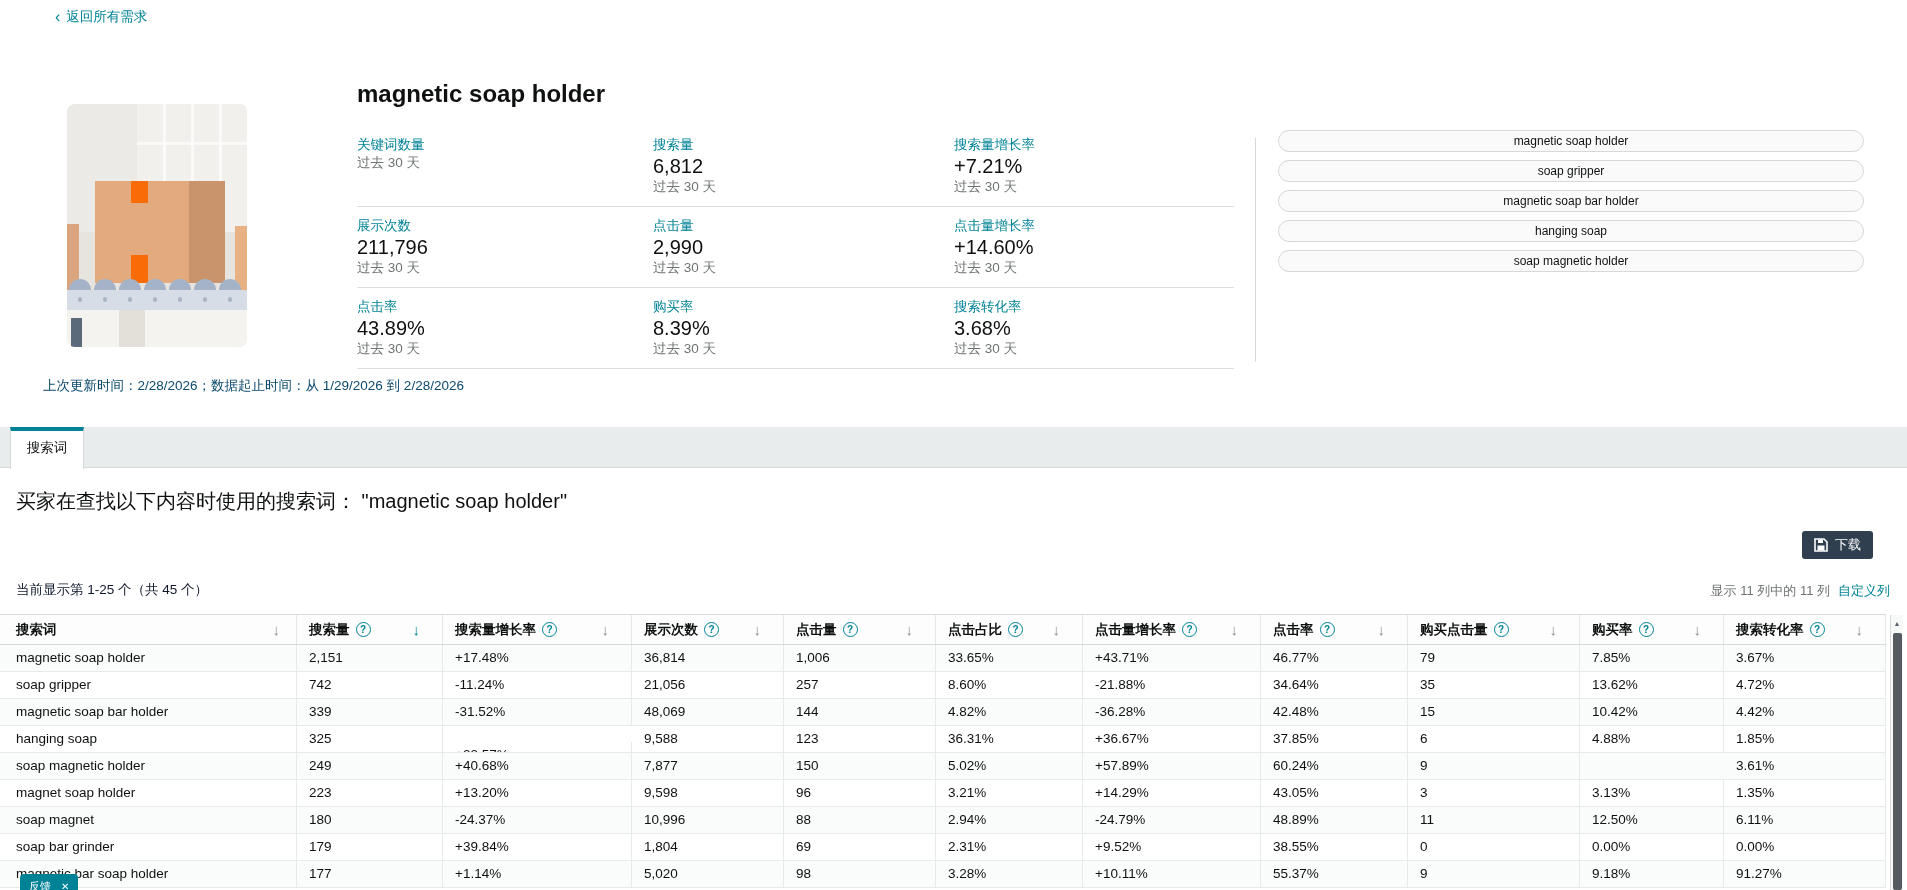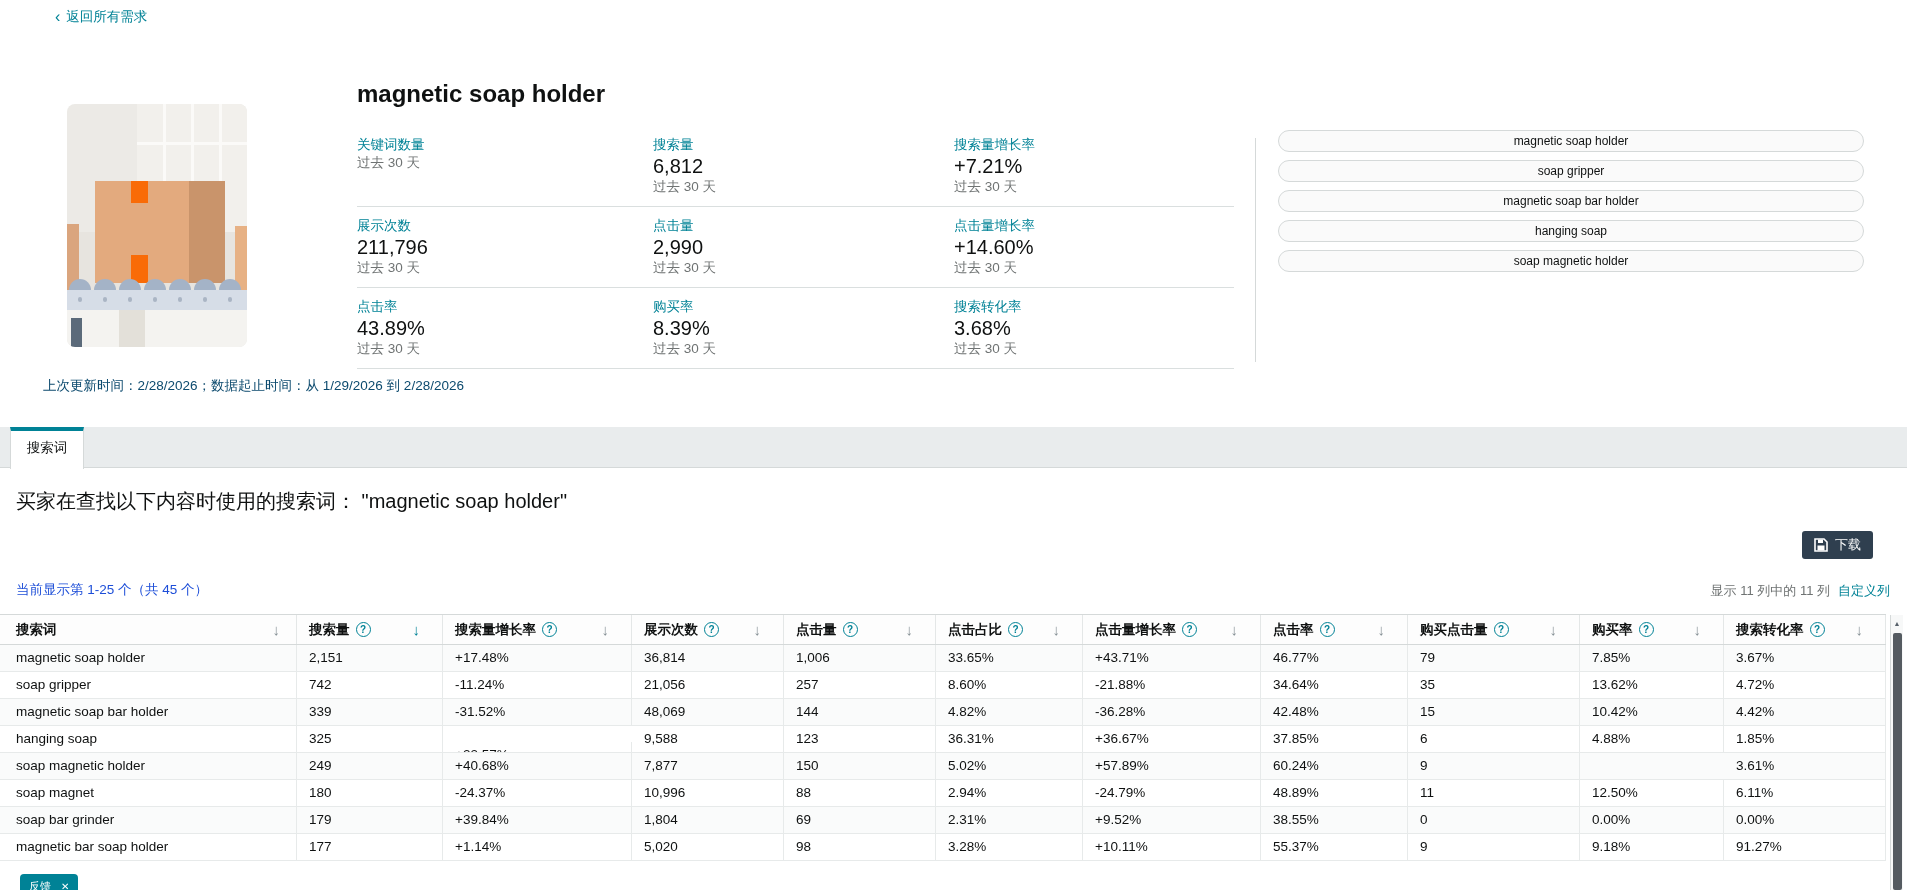--- a/index.html
+++ b/index.html
@@ -57,21 +57,21 @@
   .tab-active { position:absolute; left:10px; top:427px; width:74px; height:42px; background:#fff;
     border-top:4px solid #008296; border-left:1px solid #d5d9d9; border-right:1px solid #d5d9d9;
     z-index:2; text-align:center; line-height:34px; font-size:13.5px; color:#0f1111; cursor:pointer; }
 
   .section-heading { position:absolute; left:16px; top:488px; font-size:20px; color:#0f1111; }
 
   .download-btn { position:absolute; left:1802px; top:531px; height:28px; padding:0 12px;
     background:#2f3f4f; border:none; border-radius:3px; display:flex; align-items:center; gap:7px;
     color:#fff; font-size:13px; cursor:pointer; font-family:inherit; }
 
-  .showing { position:absolute; left:16px; top:581px; font-size:13.5px; color:#1d4ed8; }
+  .showing { position:absolute; left:16px; top:581px; font-size:13.5px; color:#0f172a; }
   .columns-info { position:absolute; right:17px; top:582px; display:flex; gap:8px; align-items:center; }
   .cols-text { color:#6f7373; font-size:13px; }
   .customize-link { color:#008296; font-size:13px; cursor:pointer; text-decoration:none; }
 
   
   .table { position:absolute; left:0; top:614px; width:1886px; border-top:1px solid #d5d9d9; background:#fff; }
   .thead { display:flex; height:30px; border-bottom:1px solid #d5d9d9; background:#fdfdfd; }
   .th { display:flex; align-items:center; border-right:1px solid #e4e7e7; font-weight:bold;
     font-size:13.5px; color:#0f1111; padding:0 10px 0 12px; cursor:pointer; overflow:hidden; white-space:nowrap; }
   .th.first { padding-left:16px; }
@@ -357,20 +357,33 @@
           <div class="td" style="width: 152px;">7,877</div>
           <div class="td" style="width: 152px;">150</div>
           <div class="td" style="width: 147px;">5.02%</div>
           <div class="td" style="width: 178px;">+57.89%</div>
           <div class="td" style="width: 147px;">60.24%</div>
           <div class="td" style="width: 172px;">9</div>
           <div class="td" style="width: 144px; margin-top: 28px;">6.00%</div>
           <div class="td" style="width: 162px;">3.61%</div>
         </div>
         <div class="tr">
+          <div class="td first" style="width: 297px;">magnet soap holder</div>
+          <div class="td" style="width: 146px;">223</div>
+          <div class="td" style="width: 189px;">+13.20%</div>
+          <div class="td" style="width: 152px;">9,598</div>
+          <div class="td" style="width: 152px;">96</div>
+          <div class="td" style="width: 147px;">3.21%</div>
+          <div class="td" style="width: 178px;">+14.29%</div>
+          <div class="td" style="width: 147px;">43.05%</div>
+          <div class="td" style="width: 172px;">3</div>
+          <div class="td" style="width: 144px;">3.13%</div>
+          <div class="td" style="width: 162px;">1.35%</div>
+        </div>
+        <div class="tr">
           <div class="td first" style="width: 297px;">soap magnet</div>
           <div class="td" style="width: 146px;">180</div>
           <div class="td" style="width: 189px;">-24.37%</div>
           <div class="td" style="width: 152px;">10,996</div>
           <div class="td" style="width: 152px;">88</div>
           <div class="td" style="width: 147px;">2.94%</div>
           <div class="td" style="width: 178px;">-24.79%</div>
           <div class="td" style="width: 147px;">48.89%</div>
           <div class="td" style="width: 172px;">11</div>
           <div class="td" style="width: 144px;">12.50%</div>

